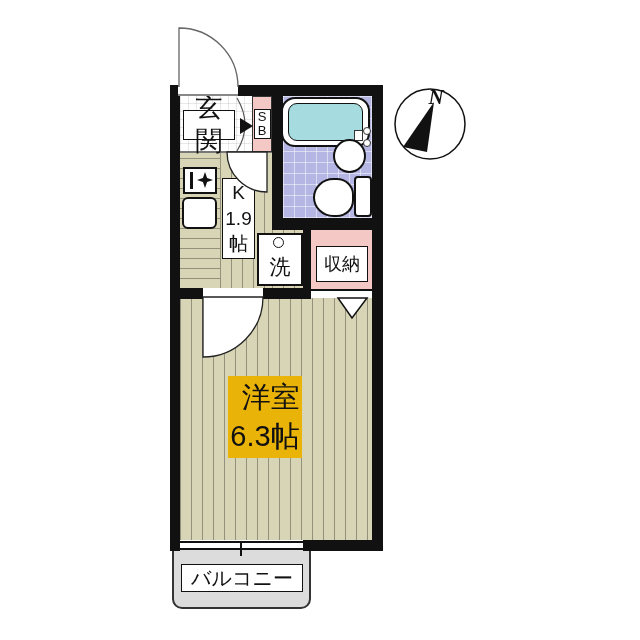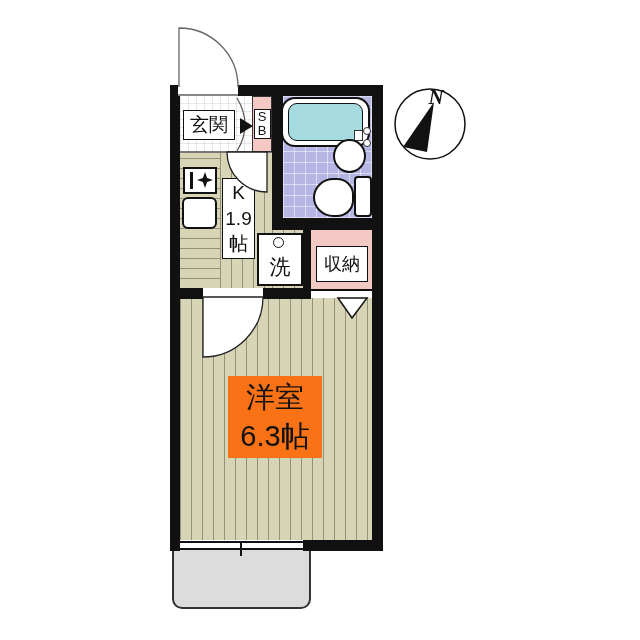--- a/index.html
+++ b/index.html
@@ -49,20 +49,23 @@
   <div class="abs bath-tile" style="left:283px;top:96px;width:89px;height:122px;"></div>
 
   <div class="abs pink" style="left:311px;top:230px;width:61px;height:59px;"></div>
 
   <div class="abs beige v-stripes" style="left:180px;top:298px;width:192px;height:242px;"></div>
 
   <div class="abs" style="left:180px;top:151px;width:92px;height:1.5px;background:#777;"></div>
 
   <div class="abs" style="left:172px;top:546px;width:139px;height:63px;background:var(--balcony_gray,#dcdcdc);
               border:2px solid #333;border-radius:4px 4px 10px 10px;"></div>
+  <div class="abs label-box" style="left:181px;top:564px;width:122px;height:28px;font-size:20px;">
+    <span>バルコニー</span>
+  </div>
 
   <div class="abs" style="left:180px;top:541px;width:123px;height:9px;background:#fff;
               border-top:2px solid #111;border-bottom:2px solid #111;"></div>
   <div class="abs" style="left:240px;top:541px;width:2px;height:15px;background:#111;"></div>
 
   <div class="abs pink" style="left:252px;top:96px;width:20px;height:56px;border:1px solid #333;"></div>
   <div class="abs label-box" style="left:253.5px;top:109px;width:17px;height:30px;border-width:1px;font-size:13px;line-height:1.05;flex-direction:column;">
     <span>S</span>
     <span>B</span>
   </div>
@@ -86,36 +89,36 @@
 
   <div class="abs fixture" style="left:354px;top:176px;width:18px;height:41px;border-radius:4px;"></div>
   <div class="abs fixture" style="left:313px;top:178px;width:41px;height:39px;border-radius:50% 42% 42% 50%;"></div>
 
   <div class="abs fixture" style="left:257px;top:233px;width:46px;height:53px;"></div>
   <div class="abs" style="left:273px;top:237px;width:11px;height:11px;background:#fff;border:1.5px solid #111;border-radius:50%;"></div>
   <div class="abs" style="left:257px;top:250px;width:46px;height:34px;display:flex;align-items:center;justify-content:center;font-size:21px;">
     <span>洗</span>
   </div>
 
-  <div class="abs label-box" style="left:183px;top:110px;width:52px;height:30px;font-size:19px;">
+  <div class="abs label-box" style="left:183px;top:110px;width:52px;height:30px;font-size:27px;">
     <span>玄関</span>
   </div>
 
   <div class="abs label-box pre" style="left:222px;top:178px;width:33px;height:81px;font-size:19px;line-height:1.35;">
     <span class="pre">K
 1.9
 帖</span>
   </div>
 
   <div class="abs label-box" style="left:316px;top:246px;width:52px;height:36px;border-width:1px;font-size:18px;">
     <span>収納</span>
   </div>
 
-  <div class="abs" style="left:228px;top:376px;width:94px;height:82px;background:#f97316;display:flex;align-items:center;justify-content:center;
-              text-align:center;font-size:29px;line-height:1.35;">
+  <div class="abs" style="left:228px;top:376px;width:74px;height:82px;background:#eab308;display:flex;align-items:center;justify-content:center;
+              text-align:right;font-size:29px;line-height:1.35;">
     <span class="pre">洋室
 6.3帖</span>
   </div>
 
   <div class="abs wall" style="left:170px;top:85px;width:213px;height:11px;"></div>
   <div class="abs wall" style="left:170px;top:85px;width:10px;height:466px;"></div>
   <div class="abs wall" style="left:372px;top:85px;width:11px;height:466px;"></div>
   <div class="abs wall" style="left:303px;top:540px;width:80px;height:11px;"></div>
   <div class="abs wall" style="left:272px;top:96px;width:11px;height:134px;"></div>
   <div class="abs wall" style="left:272px;top:218px;width:111px;height:12px;"></div>

